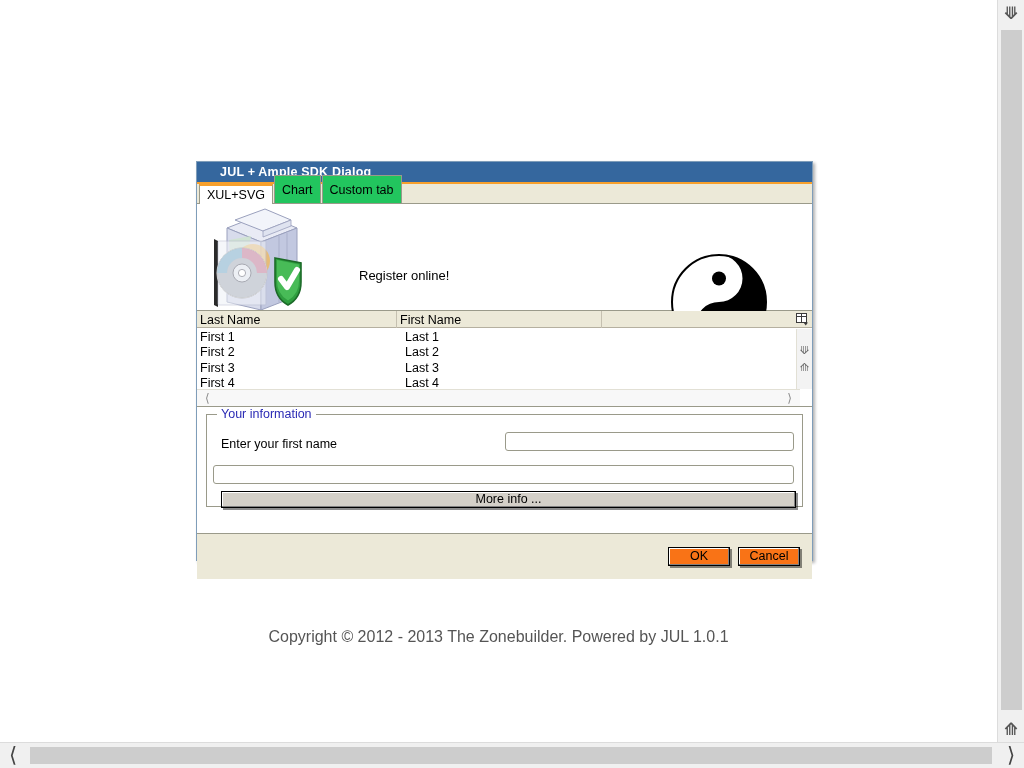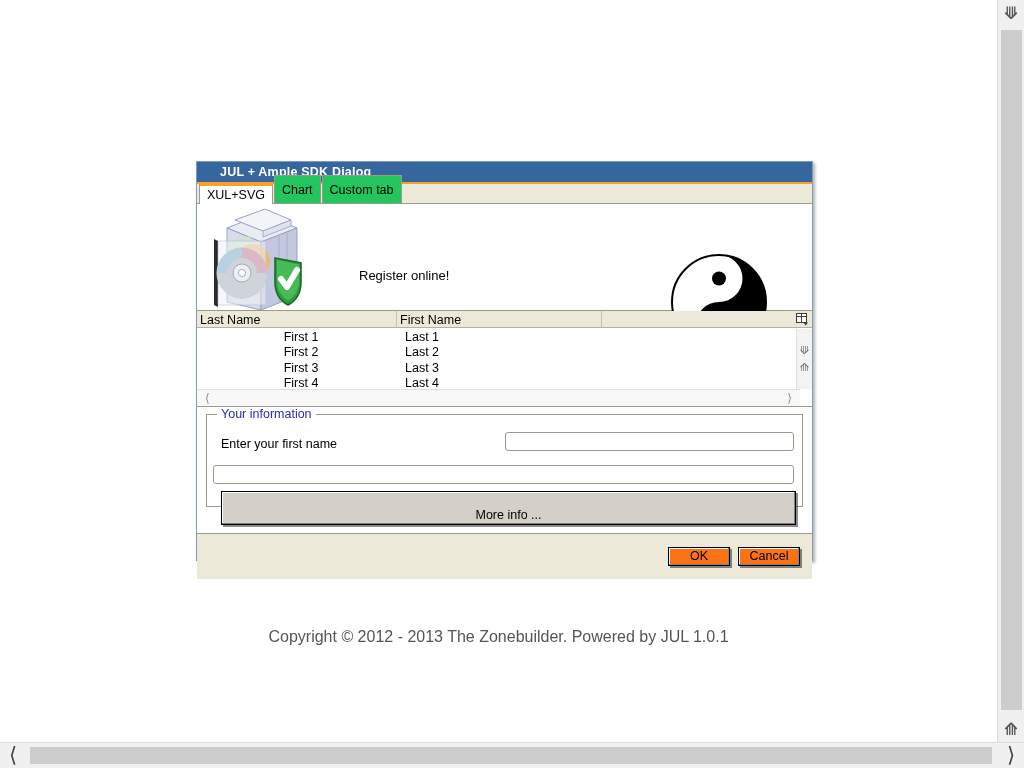--- a/index.html
+++ b/index.html
@@ -206,21 +206,21 @@
     overflow: hidden;
   }
   .grid-row {
     display: flex;
     height: 15.5px;
     font-size: 12.5px;
     color: #000;
     align-items: center;
   }
   .grid-cell { padding-left: 3px; white-space: nowrap; overflow: hidden; }
-  .grid-cell.c0 { width: 205px; text-align: center; }
+  .grid-cell.c0 { width: 205px; }
   .grid-cell.c1 { width: 200px; }
   .grid-cell.c2 { flex: 1; }
   #grid-vscroll {
     position: absolute;
     right: 0; top: 18px;
     width: 16px; height: 60px;
     background: #f3f3f3;
     border-left: 1px solid #e2e0d5;
     display: flex; flex-direction: column;
     align-items: center; justify-content: center;
@@ -288,21 +288,21 @@
     width: 575px;
     height: 17px;
     background: #d4d0c8;
     border: 1px solid #000000;
     box-shadow: inset -1px -1px 0 #808080, inset 1px 1px 0 #ffffff,
                 2px 2px 0 rgba(0,0,0,0.45);
     font-family: "Liberation Sans", sans-serif;
     font-size: 12.5px;
     color: #000;
     cursor: default;
-    padding: 16px;
+    padding: 0;
     line-height: 15px;
   }
 
   
   #button-bar {
     height: 45px;
     background: #ece9d8;
     display: flex;
     align-items: center;
     justify-content: flex-end;

